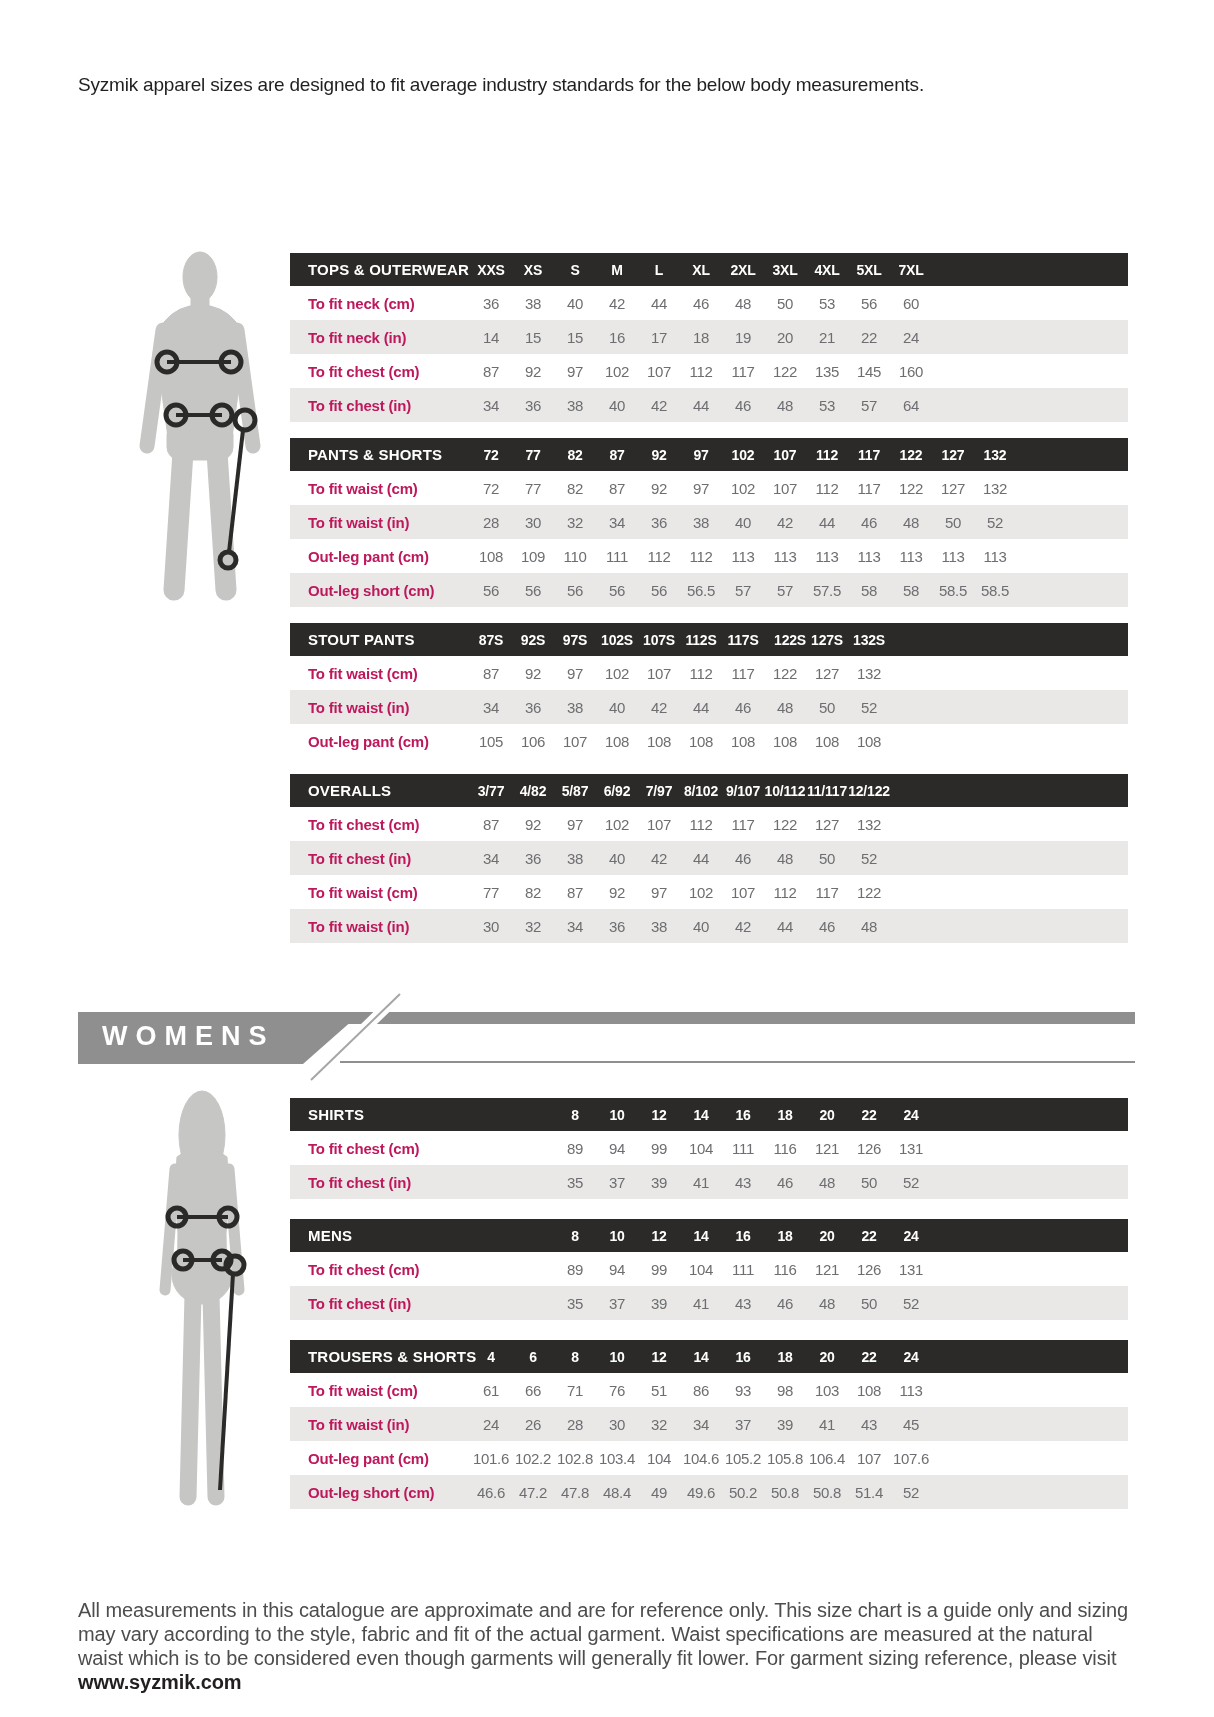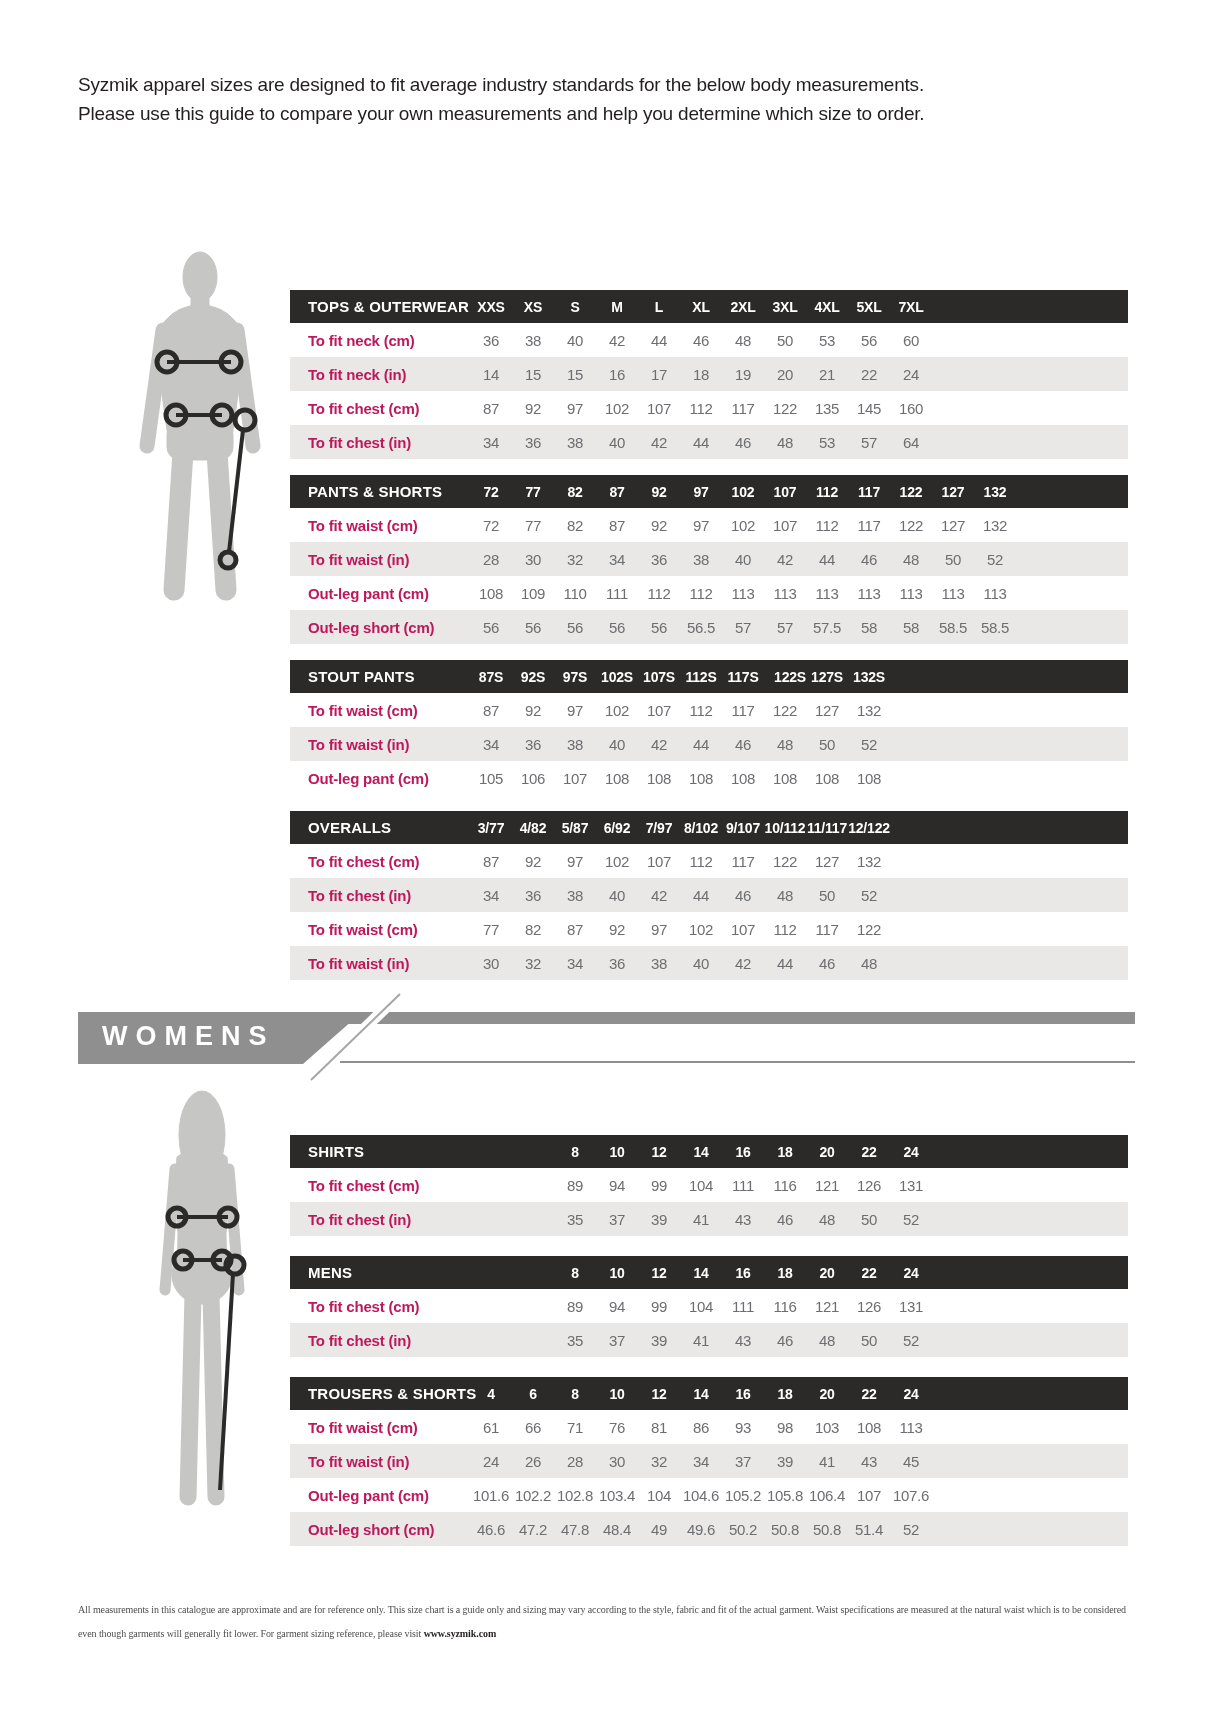--- a/index.html
+++ b/index.html
@@ -12,50 +12,49 @@
   
   .banner{position:absolute;left:78px;width:1057px;height:52px;}
   .banner svg{position:absolute;left:0;top:0;overflow:visible;}
   .banner .banner-title{
     position:absolute;left:24px;top:9px;color:#ffffff;font-size:27px;font-weight:bold;
     letter-spacing:8px;font-family:"Liberation Sans",sans-serif;
   }
   
   .figure{position:absolute;}
   
-  .tables{position:absolute;left:290px;width:838px;margin-top:37px;}
+  .tables{position:absolute;left:290px;width:838px;}
   .size-table{margin-bottom:16px;}
   .tables-womens .size-table{margin-bottom:20px;}
   .t-row{
     display:grid;grid-template-columns:180px repeat(13,42px) 1fr;
     height:34px;align-items:center;background:#ffffff;
   }
   .t-row.alt{background:#e9e8e6;}
   .t-row.t-head{height:33px;background:#2b2a29;}
   .t-label{
     padding-left:18px;font-size:15px;font-weight:bold;color:#be185d;
     letter-spacing:-0.2px;white-space:nowrap;
   }
   .t-head .t-label{color:#ffffff;letter-spacing:0.2px;}
   .t-cell{
     text-align:center;font-size:15px;color:#6d6e71;white-space:nowrap;letter-spacing:-0.3px;
   }
   .t-head .t-cell{color:#ffffff;font-weight:bold;font-size:14px;letter-spacing:-0.2px;}
   
-  .footer{position:absolute;left:78px;top:1598px;width:1062px;font-size:10px;line-height:24px;color:#4d4d4f;letter-spacing:-0.1px;font-family:Liberation Serif, serif;}
+  .footer{position:absolute;left:78px;top:1598px;width:1062px;font-size:20px;line-height:24px;color:#4d4d4f;letter-spacing:-0.1px;}
   .footer .link{font-weight:bold;color:#231f20;}
 </style>
 </head>
 <body>
 
 <div class="page">
 
   <div class="intro">
     <div>Syzmik apparel sizes are designed to fit average industry standards for the below body measurements.</div>
-    <div>Please use this guide to compare your own measurements and help you determine which size to order.</div>
   </div>
 
 
   <div class="figure" style="left:112px;top:250px;">
     <svg width="175" height="355" viewBox="0 0 175 355">
       <g fill="#c6c6c4" stroke="#c6c6c4">
         <ellipse cx="88" cy="27" rx="17" ry="25"></ellipse>
         <rect x="79" y="40" width="18" height="22"></rect>
         <path d="M52,72 Q66,55 88,55 Q110,55 124,72 L128,130 L120,187 L56,187 L48,130 Z"></path>
         <line x1="51" y1="80" x2="35" y2="196" stroke-width="15" stroke-linecap="round"></line>
@@ -484,21 +483,21 @@
           <div class="t-cell" style="grid-column: 10;">20</div>
           <div class="t-cell" style="grid-column: 11;">22</div>
           <div class="t-cell" style="grid-column: 12;">24</div>
         </div>
         <div class="t-row">
           <div class="t-label">To fit waist (cm)</div>
           <div class="t-cell" style="grid-column: 2;">61</div>
           <div class="t-cell" style="grid-column: 3;">66</div>
           <div class="t-cell" style="grid-column: 4;">71</div>
           <div class="t-cell" style="grid-column: 5;">76</div>
-          <div class="t-cell" style="grid-column: 6;">81</div>
+          <div class="t-cell" style="grid-column: 6;">51</div>
           <div class="t-cell" style="grid-column: 7;">86</div>
           <div class="t-cell" style="grid-column: 8;">93</div>
           <div class="t-cell" style="grid-column: 9;">98</div>
           <div class="t-cell" style="grid-column: 10;">103</div>
           <div class="t-cell" style="grid-column: 11;">108</div>
           <div class="t-cell" style="grid-column: 12;">113</div>
         </div>
         <div class="t-row alt">
           <div class="t-label">To fit waist (in)</div>
           <div class="t-cell" style="grid-column: 2;">24</div>

